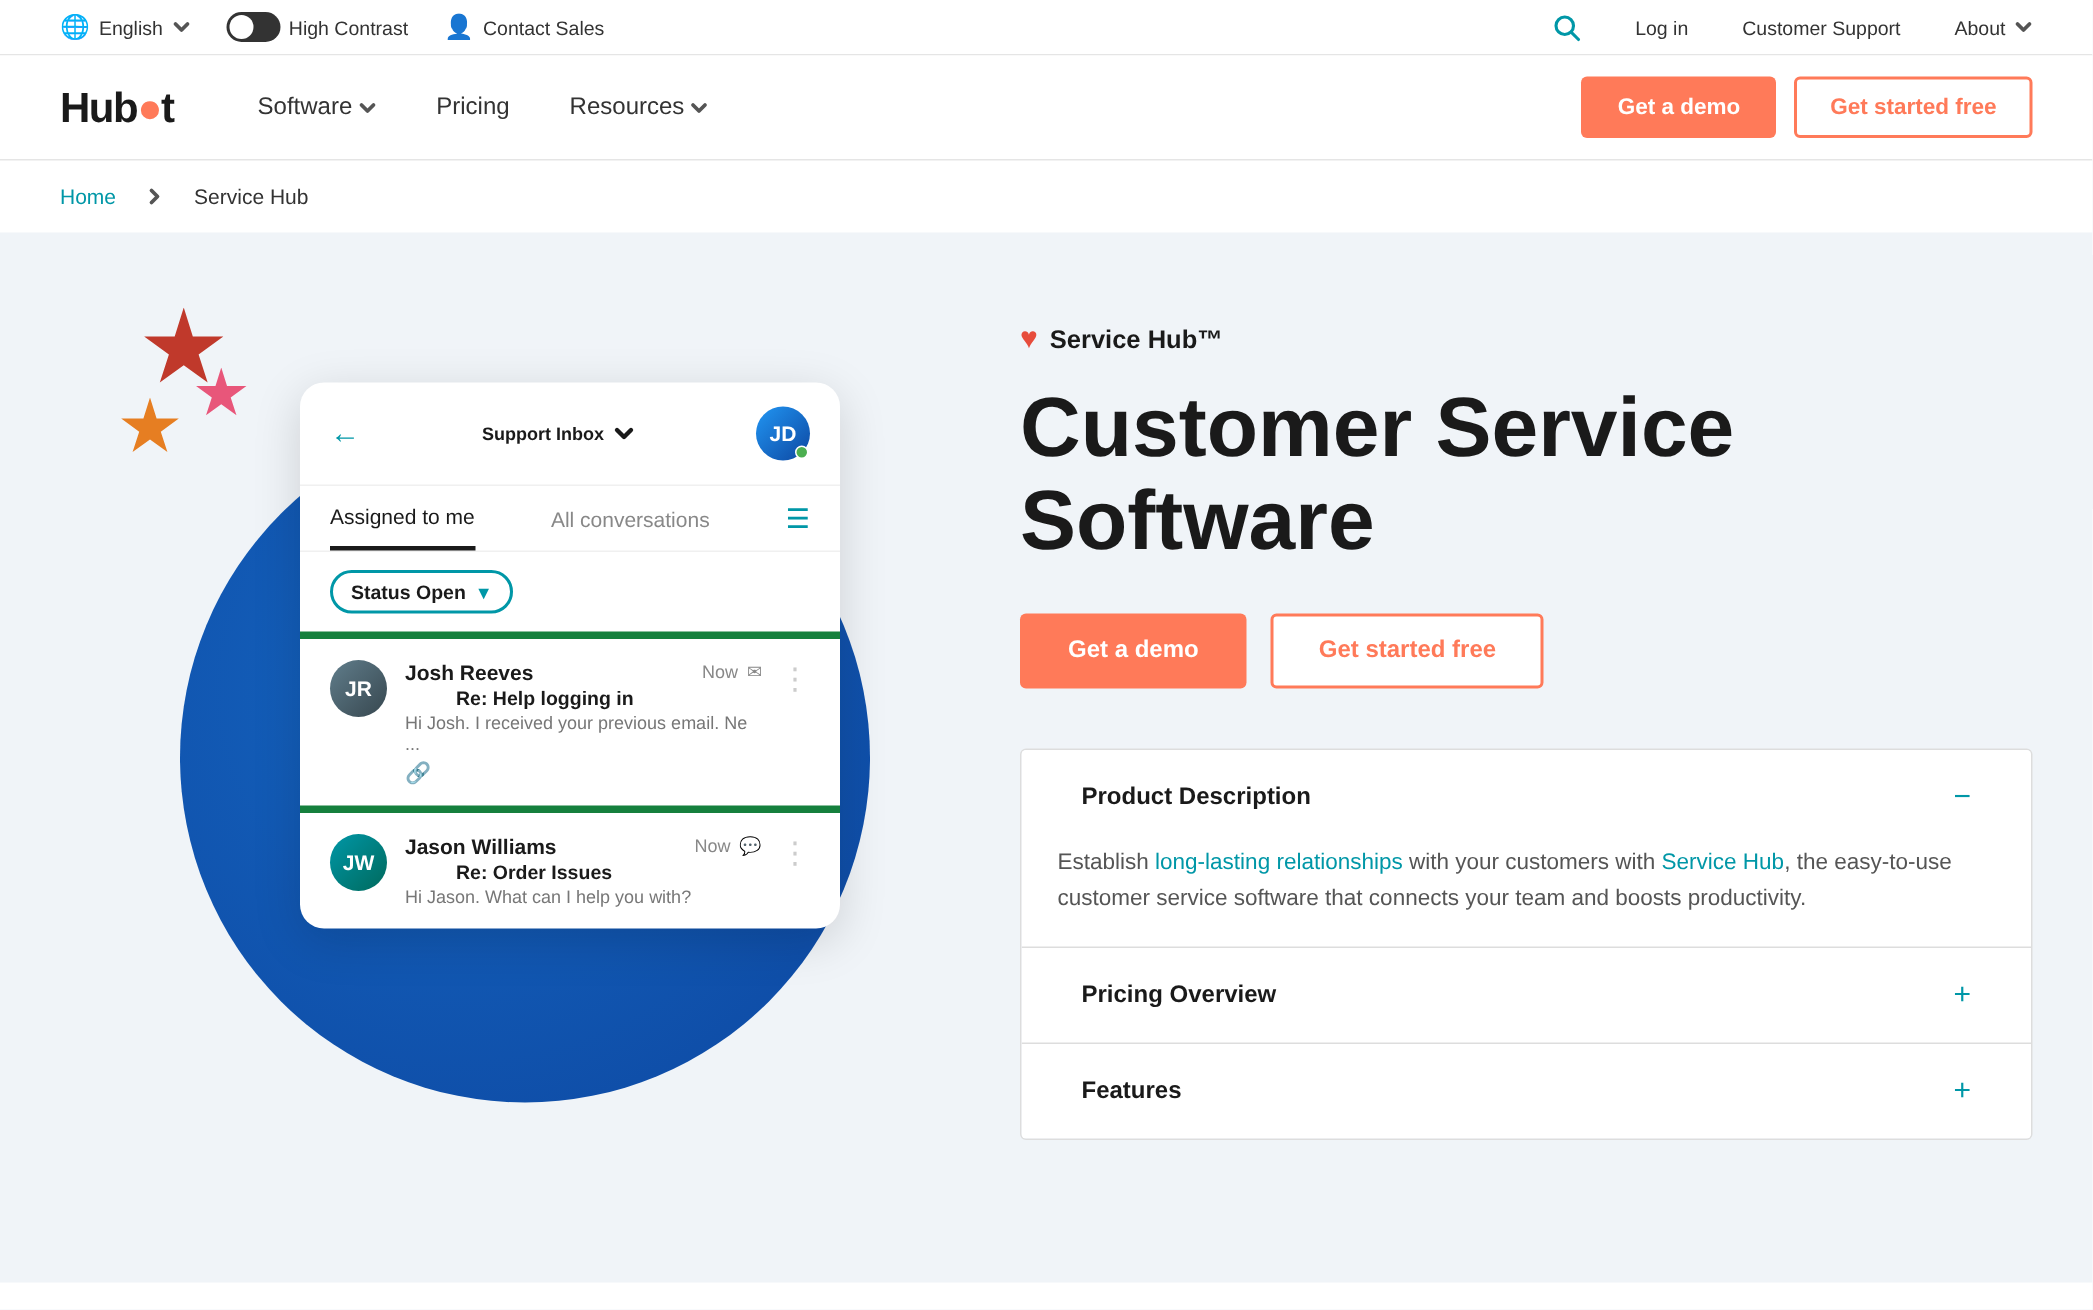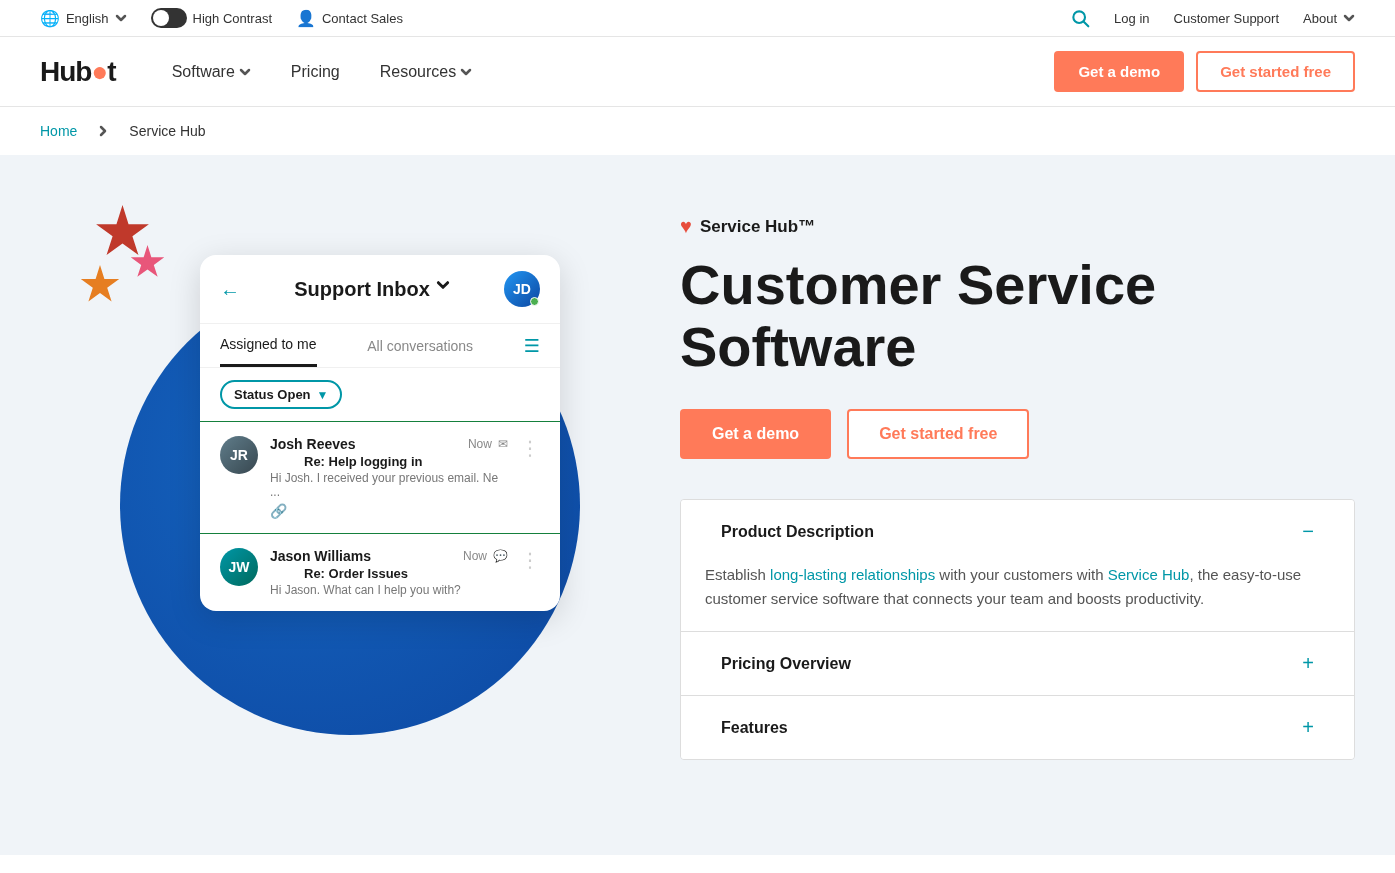--- a/index.html
+++ b/index.html
@@ -10,21 +10,21 @@
       background: #fff;
       border-bottom: 1px solid #e5e5e5;
       padding: 8px 40px;
       display: flex;
       align-items: center;
       justify-content: space-between;
       font-size: 13px;
       color: #333;
     }
     .utility-left { display: flex; align-items: center; gap: 24px; }
-    .utility-right { display: flex; align-items: center; gap: 24px; }
+    .utility-right { display: flex; align-items: center; gap: 36px; }
     .utility-item { display: flex; align-items: center; gap: 6px; cursor: pointer; }
 
     .toggle-switch {
       width: 36px; height: 20px; background: #333; border-radius: 10px;
       position: relative; display: inline-block;
     }
     .toggle-knob {
       width: 16px; height: 16px; background: #fff; border-radius: 50%;
       position: absolute; top: 2px; left: 2px;
     }
@@ -136,22 +136,22 @@
 
     .inbox-header {
       padding: 16px 20px;
       display: flex;
       align-items: center;
       justify-content: space-between;
       border-bottom: 1px solid #f0f0f0;
     }
     .inbox-back { color: #0097a7; font-size: 20px; cursor: pointer; }
     .inbox-title {
-      display: flex; align-items: flex-start; gap: 6px;
-      font-size: 20px; font-weight: 700; color: #1a1a1a;
+      display: flex; align-items: flex-end; gap: 6px;
+      font-size: 12px; font-weight: 700; color: #1a1a1a;
     }
     .inbox-avatar {
       width: 36px; height: 36px; border-radius: 50%;
       background: linear-gradient(135deg, #2196f3, #0d47a1);
       display: flex; align-items: center; justify-content: center;
       color: #fff; font-size: 14px; font-weight: 700;
       position: relative;
     }
     .avatar-dot {
       position: absolute; bottom: 1px; right: 1px;
@@ -185,21 +185,21 @@
       display: inline-flex; align-items: center; gap: 6px;
       border: 2px solid #0097a7; border-radius: 20px;
       padding: 5px 12px; font-size: 13px; font-weight: 600; color: #1a1a1a;
       cursor: pointer;
     }
     .status-chevron { color: #0097a7; font-size: 12px; }
 
     .conversation-item {
       display: flex; align-items: flex-start; gap: 12px;
       padding: 14px 20px;
-      border-top: 1px solid #15803d;
+      border-top: 5px solid #15803d;
       cursor: pointer;
     }
 
     .conv-avatar {
       width: 38px; height: 38px; border-radius: 50%;
       background: linear-gradient(135deg, #607d8b, #37474f);
       flex-shrink: 0;
       display: flex; align-items: center; justify-content: center;
       color: #fff; font-size: 14px; font-weight: 700;
       overflow: hidden;

